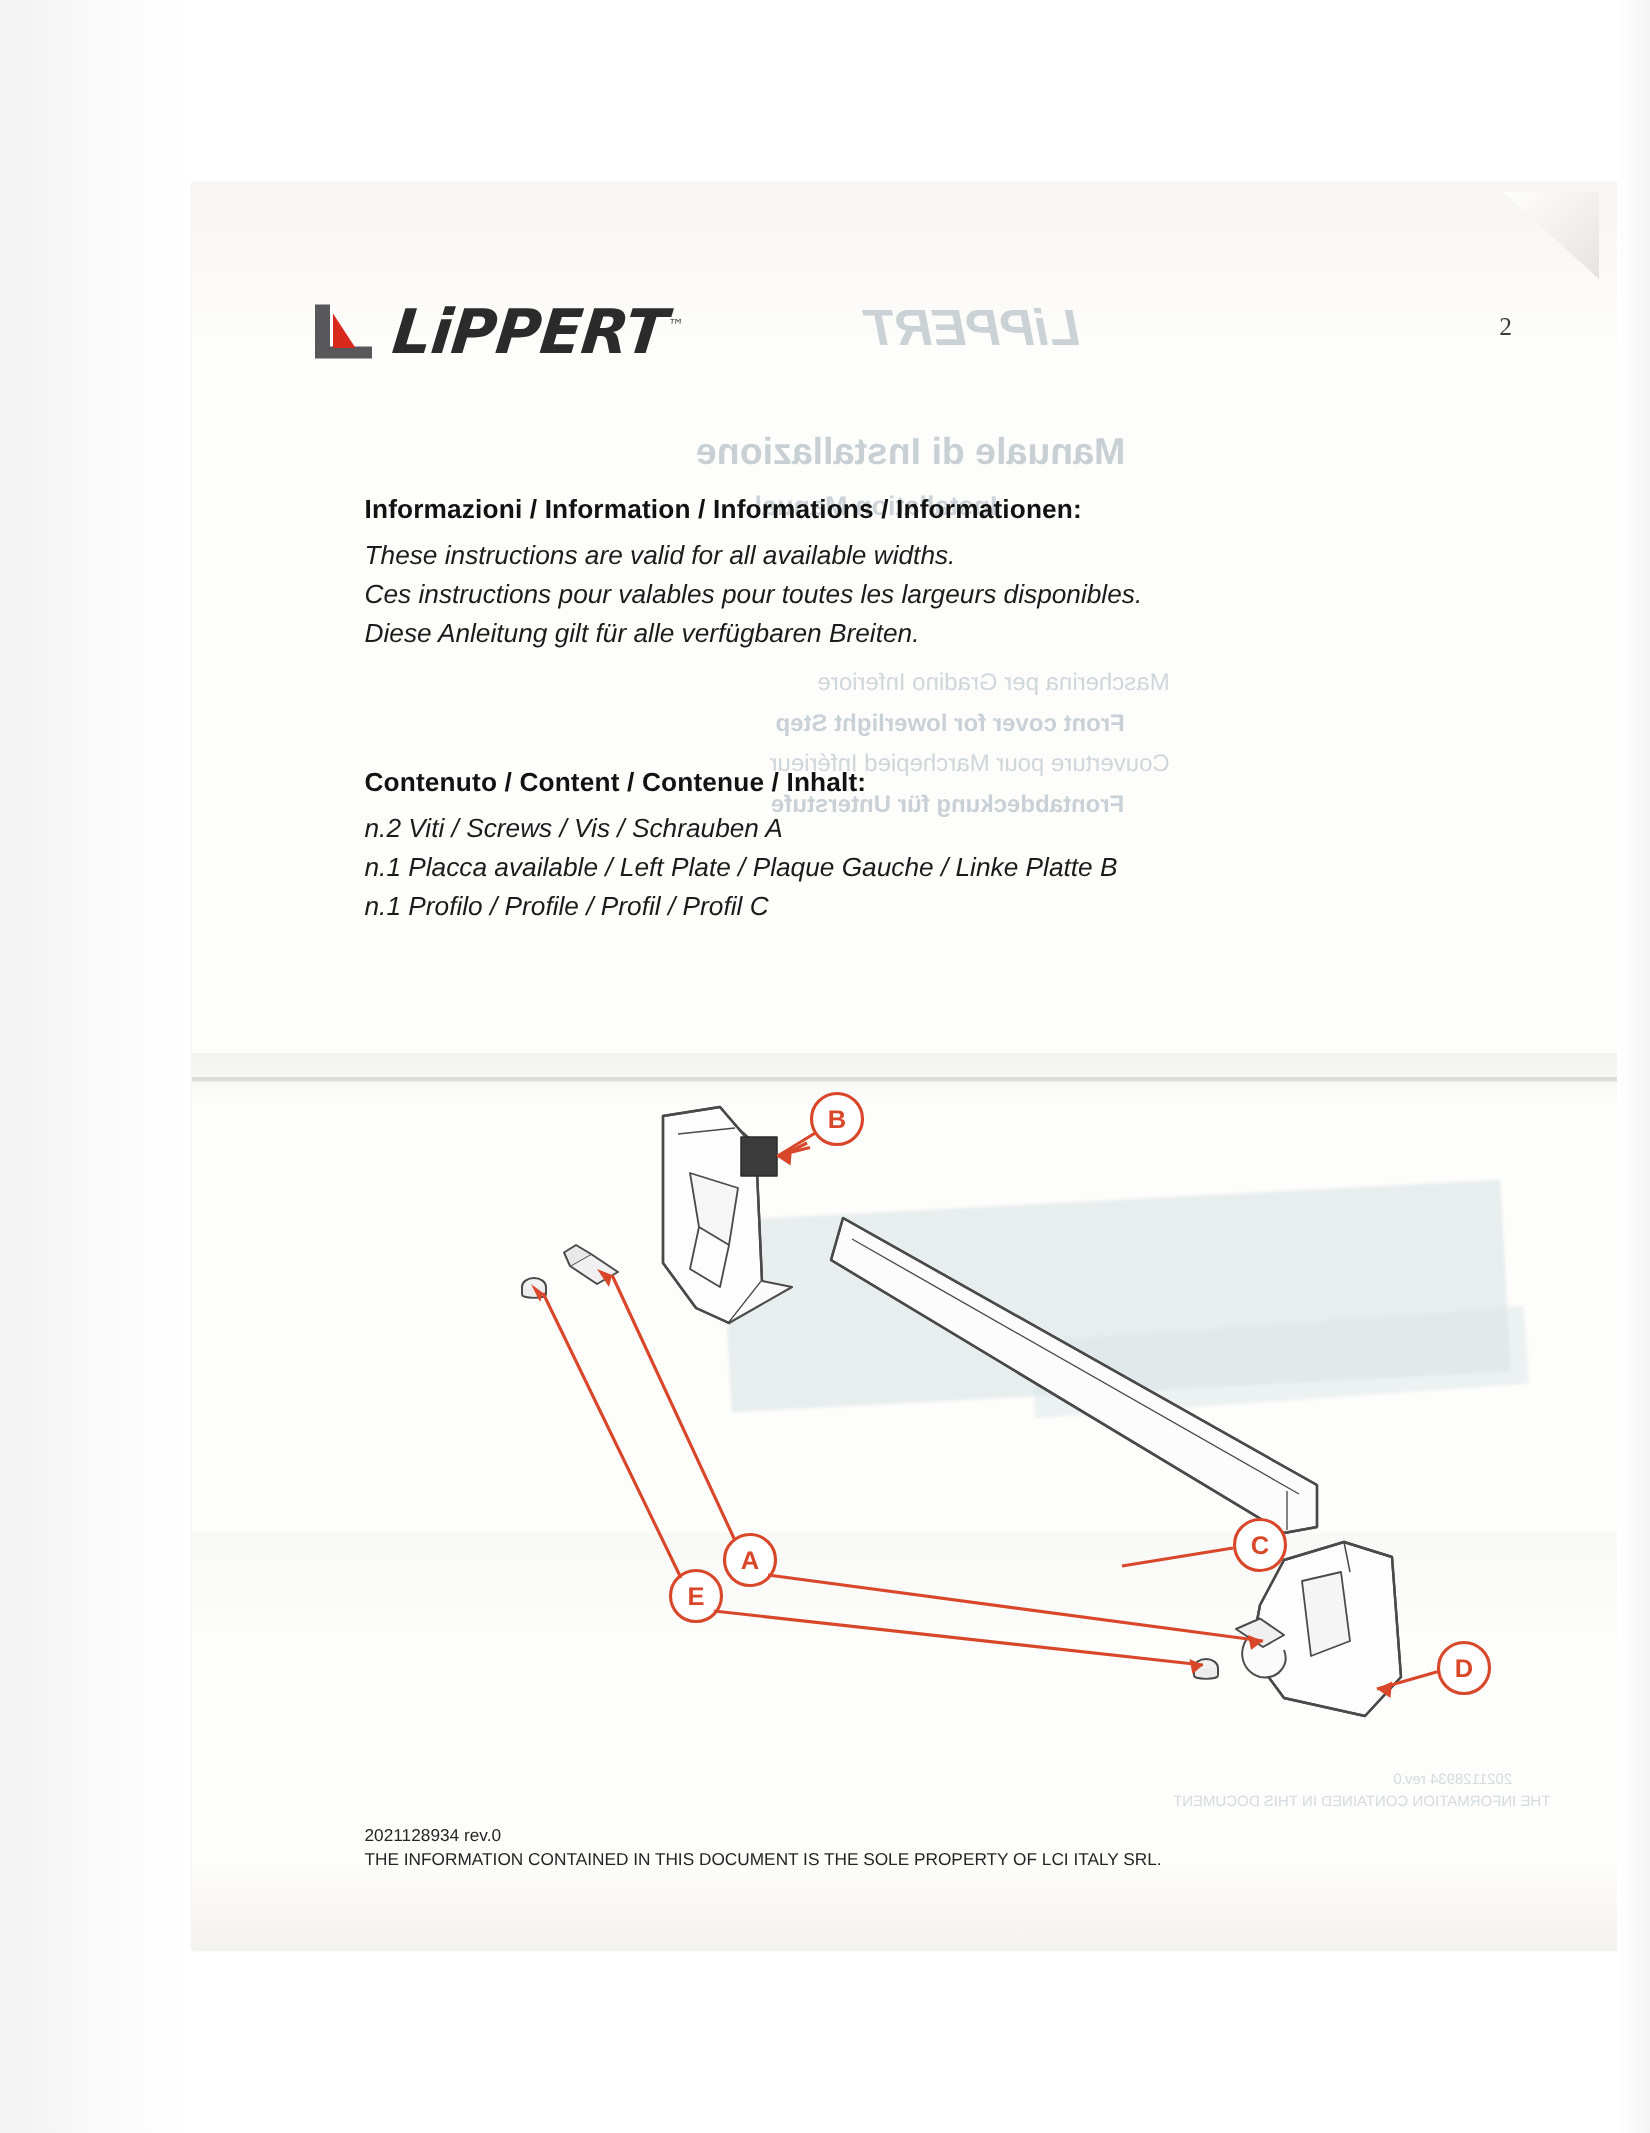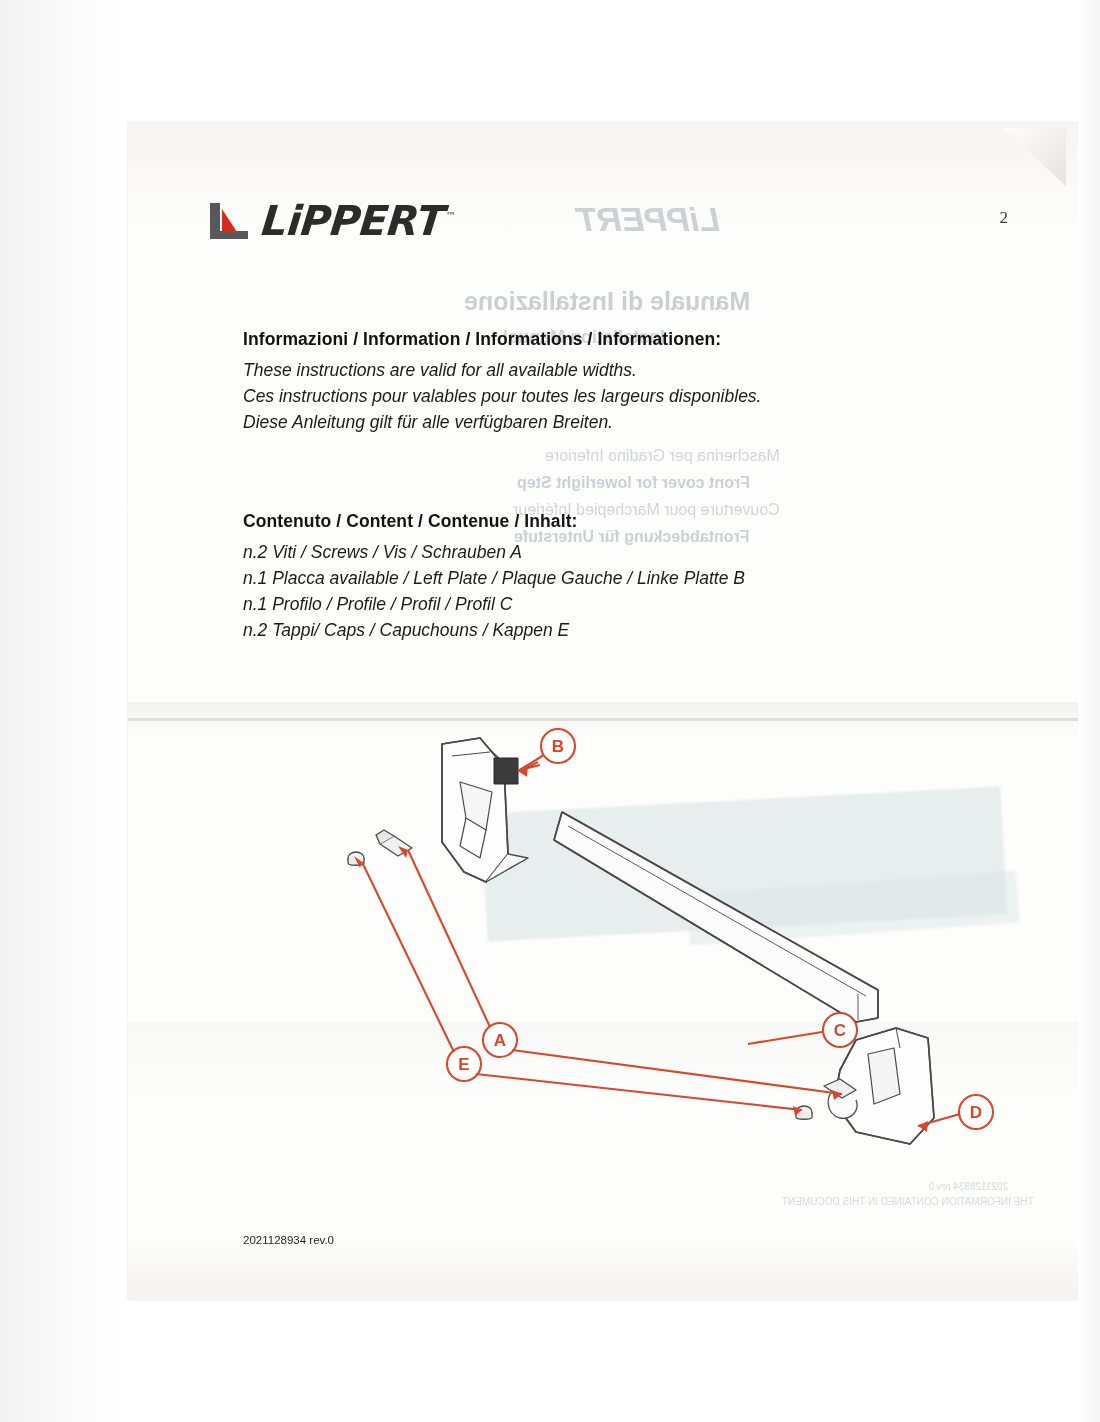--- a/index.html
+++ b/index.html
@@ -245,21 +245,20 @@
       <div class="blk-line">These instructions are valid for all available widths.</div>
       <div class="blk-line">Ces instructions pour valables pour toutes les largeurs disponibles.</div>
       <div class="blk-line">Diese Anleitung gilt für alle verfügbaren Breiten.</div>
     </div>
 
     <div class="text-block block-content">
       <div class="blk-title">Contenuto / Content / Contenue / Inhalt:</div>
       <div class="blk-line">n.2 Viti / Screws / Vis /  Schrauben A</div>
       <div class="blk-line">n.1 Placca available / Left Plate / Plaque Gauche / Linke Platte B</div>
       <div class="blk-line">n.1 Profilo / Profile / Profil / Profil C</div>
-      <div class="blk-line">n.2 Tappi/ Caps / Capuchouns /  Kappen E</div>
     </div>
 
     <div class="figure">
       <svg width="790" height="470" viewBox="0 0 790 470">
         <g fill="none" stroke="#4a4a4a" stroke-width="1.6" stroke-linejoin="round">
 
           <path d="M214 22 L214 120 L236 150 L258 160 L280 132 L276 44 L252 16 Z" fill="#fdfdfd"></path>
           <path d="M214 22 L252 16 L276 44 L280 132 L258 160 L236 150 L214 120 Z"></path>
           <path d="M224 34 L262 30" stroke-width="1.1"></path>
           <path d="M232 60 L238 96 L258 108 L264 70 Z" fill="#f6f6f6" stroke-width="1.2"></path>
@@ -340,16 +339,17 @@
           <text x="612" y="314">C</text>
           <text x="272" y="324">A</text>
           <text x="236" y="348">E</text>
           <text x="748" y="396">D</text>
         </g>
       </svg>
     </div>
 
     <div class="footer">
       <div class="doc-id">2021128934 rev.0</div>
+      <div class="legal">THE INFORMATION CONTAINED IN THIS DOCUMENT IS THE SOLE PROPERTY OF LCI ITALY SRL.</div>
     </div>
 
   </div>
 </div>
 
 </body></html>

